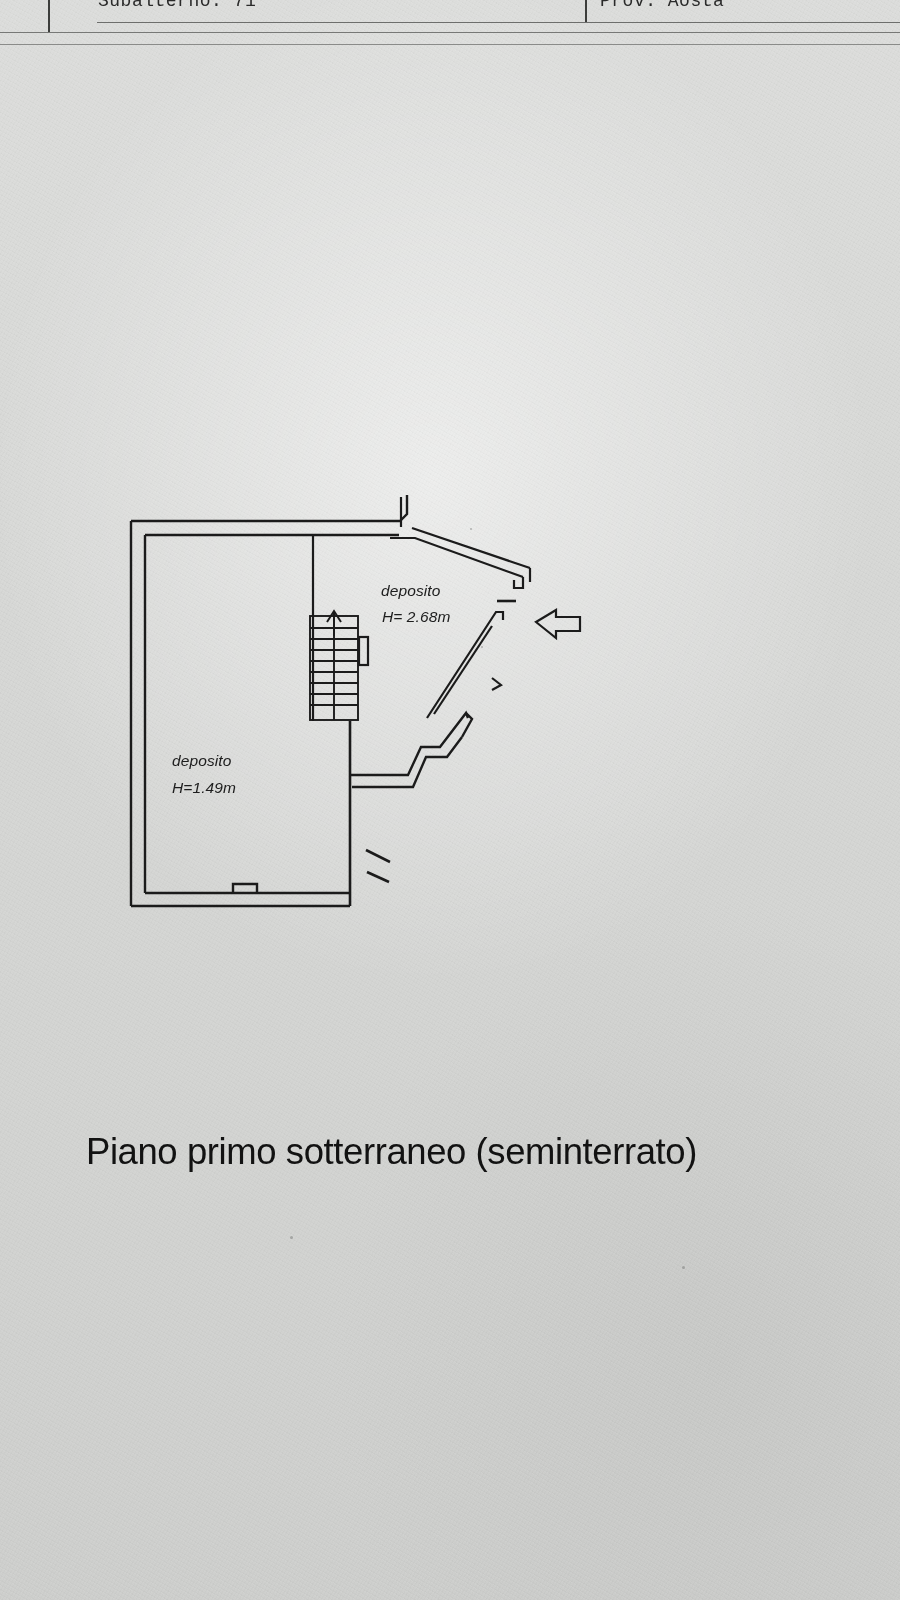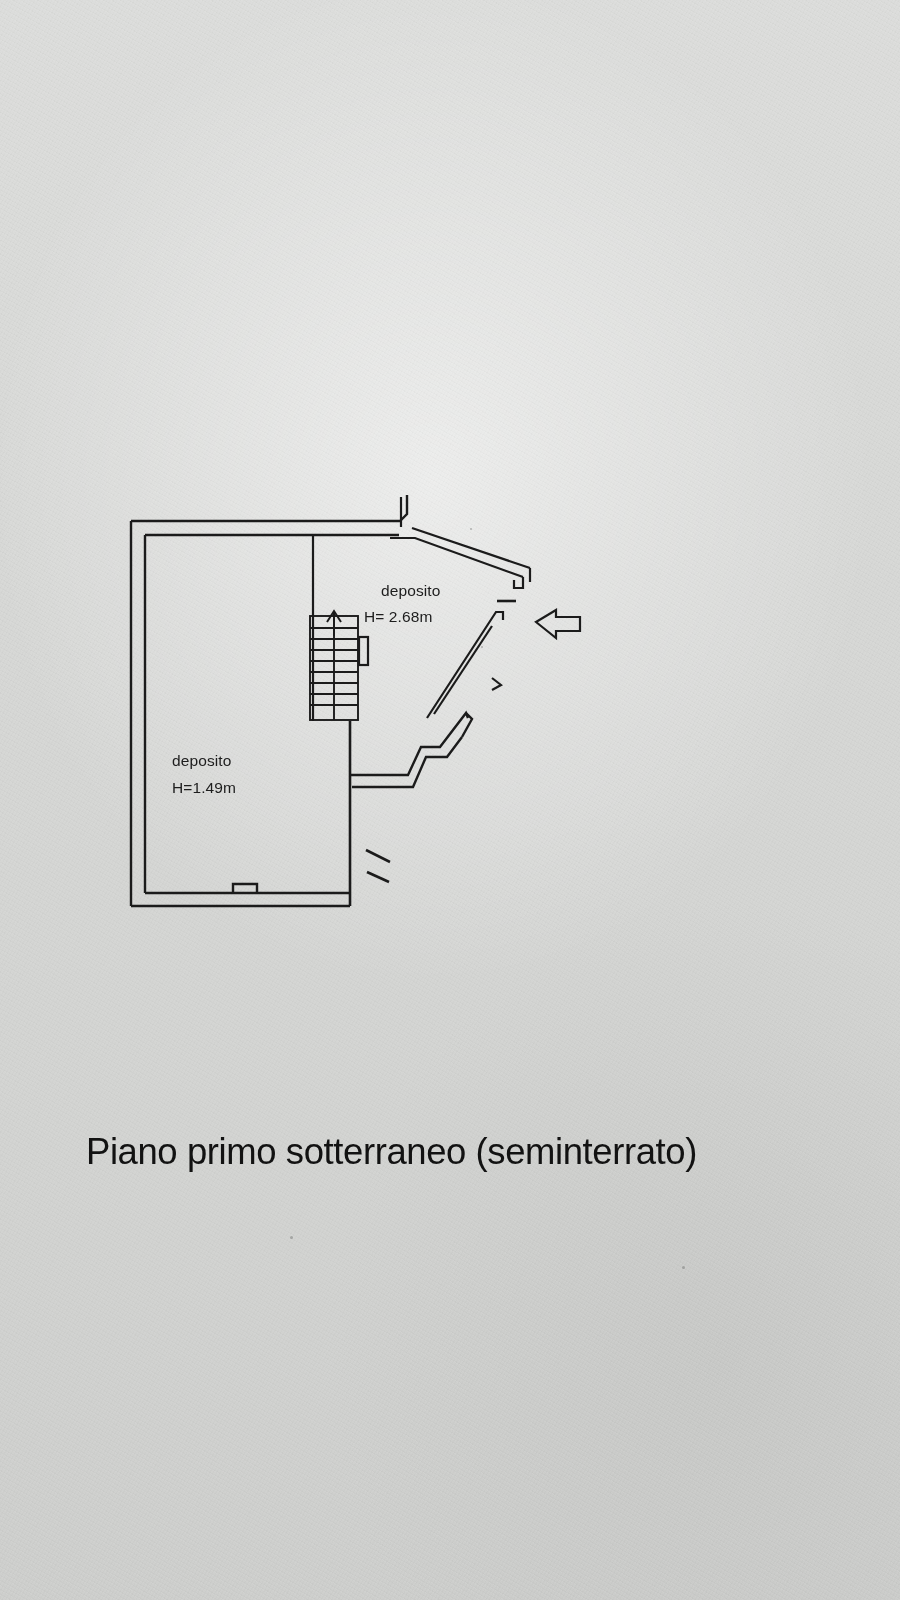--- a/index.html
+++ b/index.html
@@ -62,33 +62,34 @@
   }
   .rule.h { height: 1px; }
   .rule.v { width: 2px; background: #3c3d3b; }
 
   
   #plan {
     position: absolute;
     left: 0; top: 0;
     width: 900px;
     height: 1600px;
+    font-style: italic;
   }
   #plan svg { display: block; }
 
   .plan-label {
     position: absolute;
     font-family: "Liberation Sans", sans-serif;
     font-size: 15.5px;
     color: #1d1d1d;
     white-space: nowrap;
     letter-spacing: .1px;
   }
   #lbl-dep-upper-name { left: 381px; top: 582px; }
-  #lbl-dep-upper-h    { left: 364px; top: 608px; }
+  #lbl-dep-upper-h    { left: 382px; top: 608px; }
   #lbl-dep-lower-name { left: 172px; top: 752px; }
   #lbl-dep-lower-h    { left: 172px; top: 779px; }
 
   
   #caption {
     position: absolute;
     left: 86px;
     top: 1131px;
     width: 760px;
     font-family: "Liberation Sans", sans-serif;
@@ -109,20 +110,31 @@
   }
 </style>
 </head>
 <body>
 
 <div id="page">
 
   <div id="paper-texture"></div>
   <div id="paper-grain"></div>
 
+  <div id="header">
+    <div class="rule v" style="left:48px; top:-20px; height:52px;"></div>
+    <div class="rule v" style="left:585px; top:-20px; height:42px;"></div>
+
+    <div class="hdr-text" id="hdr-sub">Subalterno: 71</div>
+    <div class="hdr-text" id="hdr-prov">Prov. Aosta</div>
+
+    <div class="rule h" style="left:97px; top:22px; width:803px;"></div>
+    <div class="rule h" style="left:0px; top:32px; width:900px; height:1px; background:#777876;"></div>
+    <div class="rule h" style="left:0px; top:44px; width:900px; height:1px; background:#8a8b89;"></div>
+  </div>
 
   <div id="plan">
     <svg width="900" height="1600" viewBox="0 0 900 1600" xmlns="http://www.w3.org/2000/svg">
 
       <g fill="none" stroke="#1b1b1b" stroke-linecap="butt" stroke-linejoin="miter">
 
         <path d="M 131 521 L 399 521 M 131 521 L 131 906 M 131 906 L 350 906" stroke-width="2.4"></path>
 
         <path d="M 145 535 L 399 535 M 145 535 L 145 893 M 145 893 L 350 893" stroke-width="2.4"></path>
 

